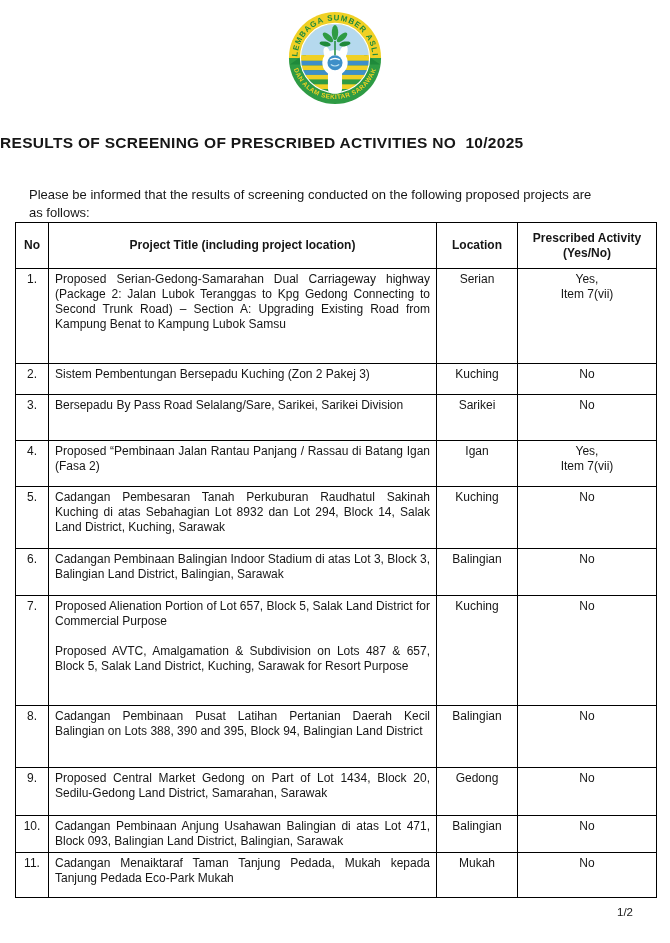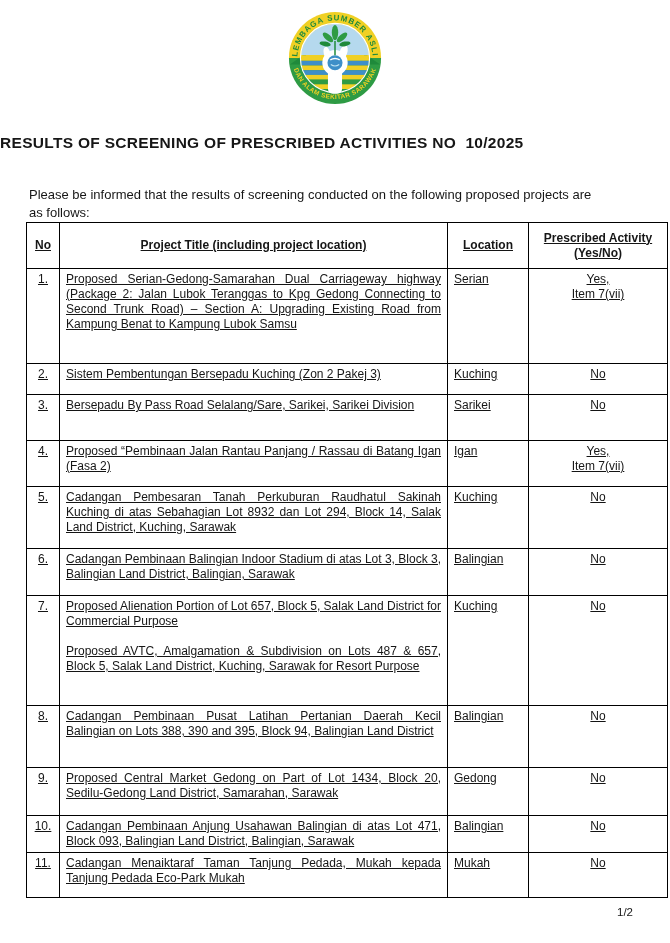--- a/index.html
+++ b/index.html
@@ -37,45 +37,44 @@
     top: 170px; left: 13px;
     width: 646px;
     margin: 16px;
     font-size: 13px;
     line-height: 17.5px;
     white-space: pre-line;
     color: #161616;
   }
   table.results {
     position: absolute;
-    top: 222px; left: 26px;
+    top: 222px; left: 15px;
     width: 641px;
     border-collapse: collapse;
     table-layout: fixed;
     border: 1.5px solid #000;
-    text-decoration: underline;
   }
   table.results th, table.results td {
     border: 1px solid #000;
     font-size: 12px;
     line-height: 15px;
     padding: 3px 6px;
     color: #161616;
   }
   table.results th {
     font-weight: bold;
     text-align: center;
     vertical-align: middle;
     white-space: pre-line;
     padding: 2px 4px;
   }
   table.results td { vertical-align: top; }
   td.cell-no { text-align: center; padding-left: 1px; padding-right: 1px; }
   td.cell-title { text-align: justify; white-space: pre-line; padding-left: 8px; padding-right: 7px; }
-  td.cell-loc { text-align: left; }
+  td.cell-loc { text-align: center; }
   td.cell-act { text-align: center; white-space: pre-line; }
   .page-number {
     position: absolute;
     top: 906px; right: 37px;
     font-size: 11.5px;
     color: #161616;
   }
 </style>
 </head>
 <body>

